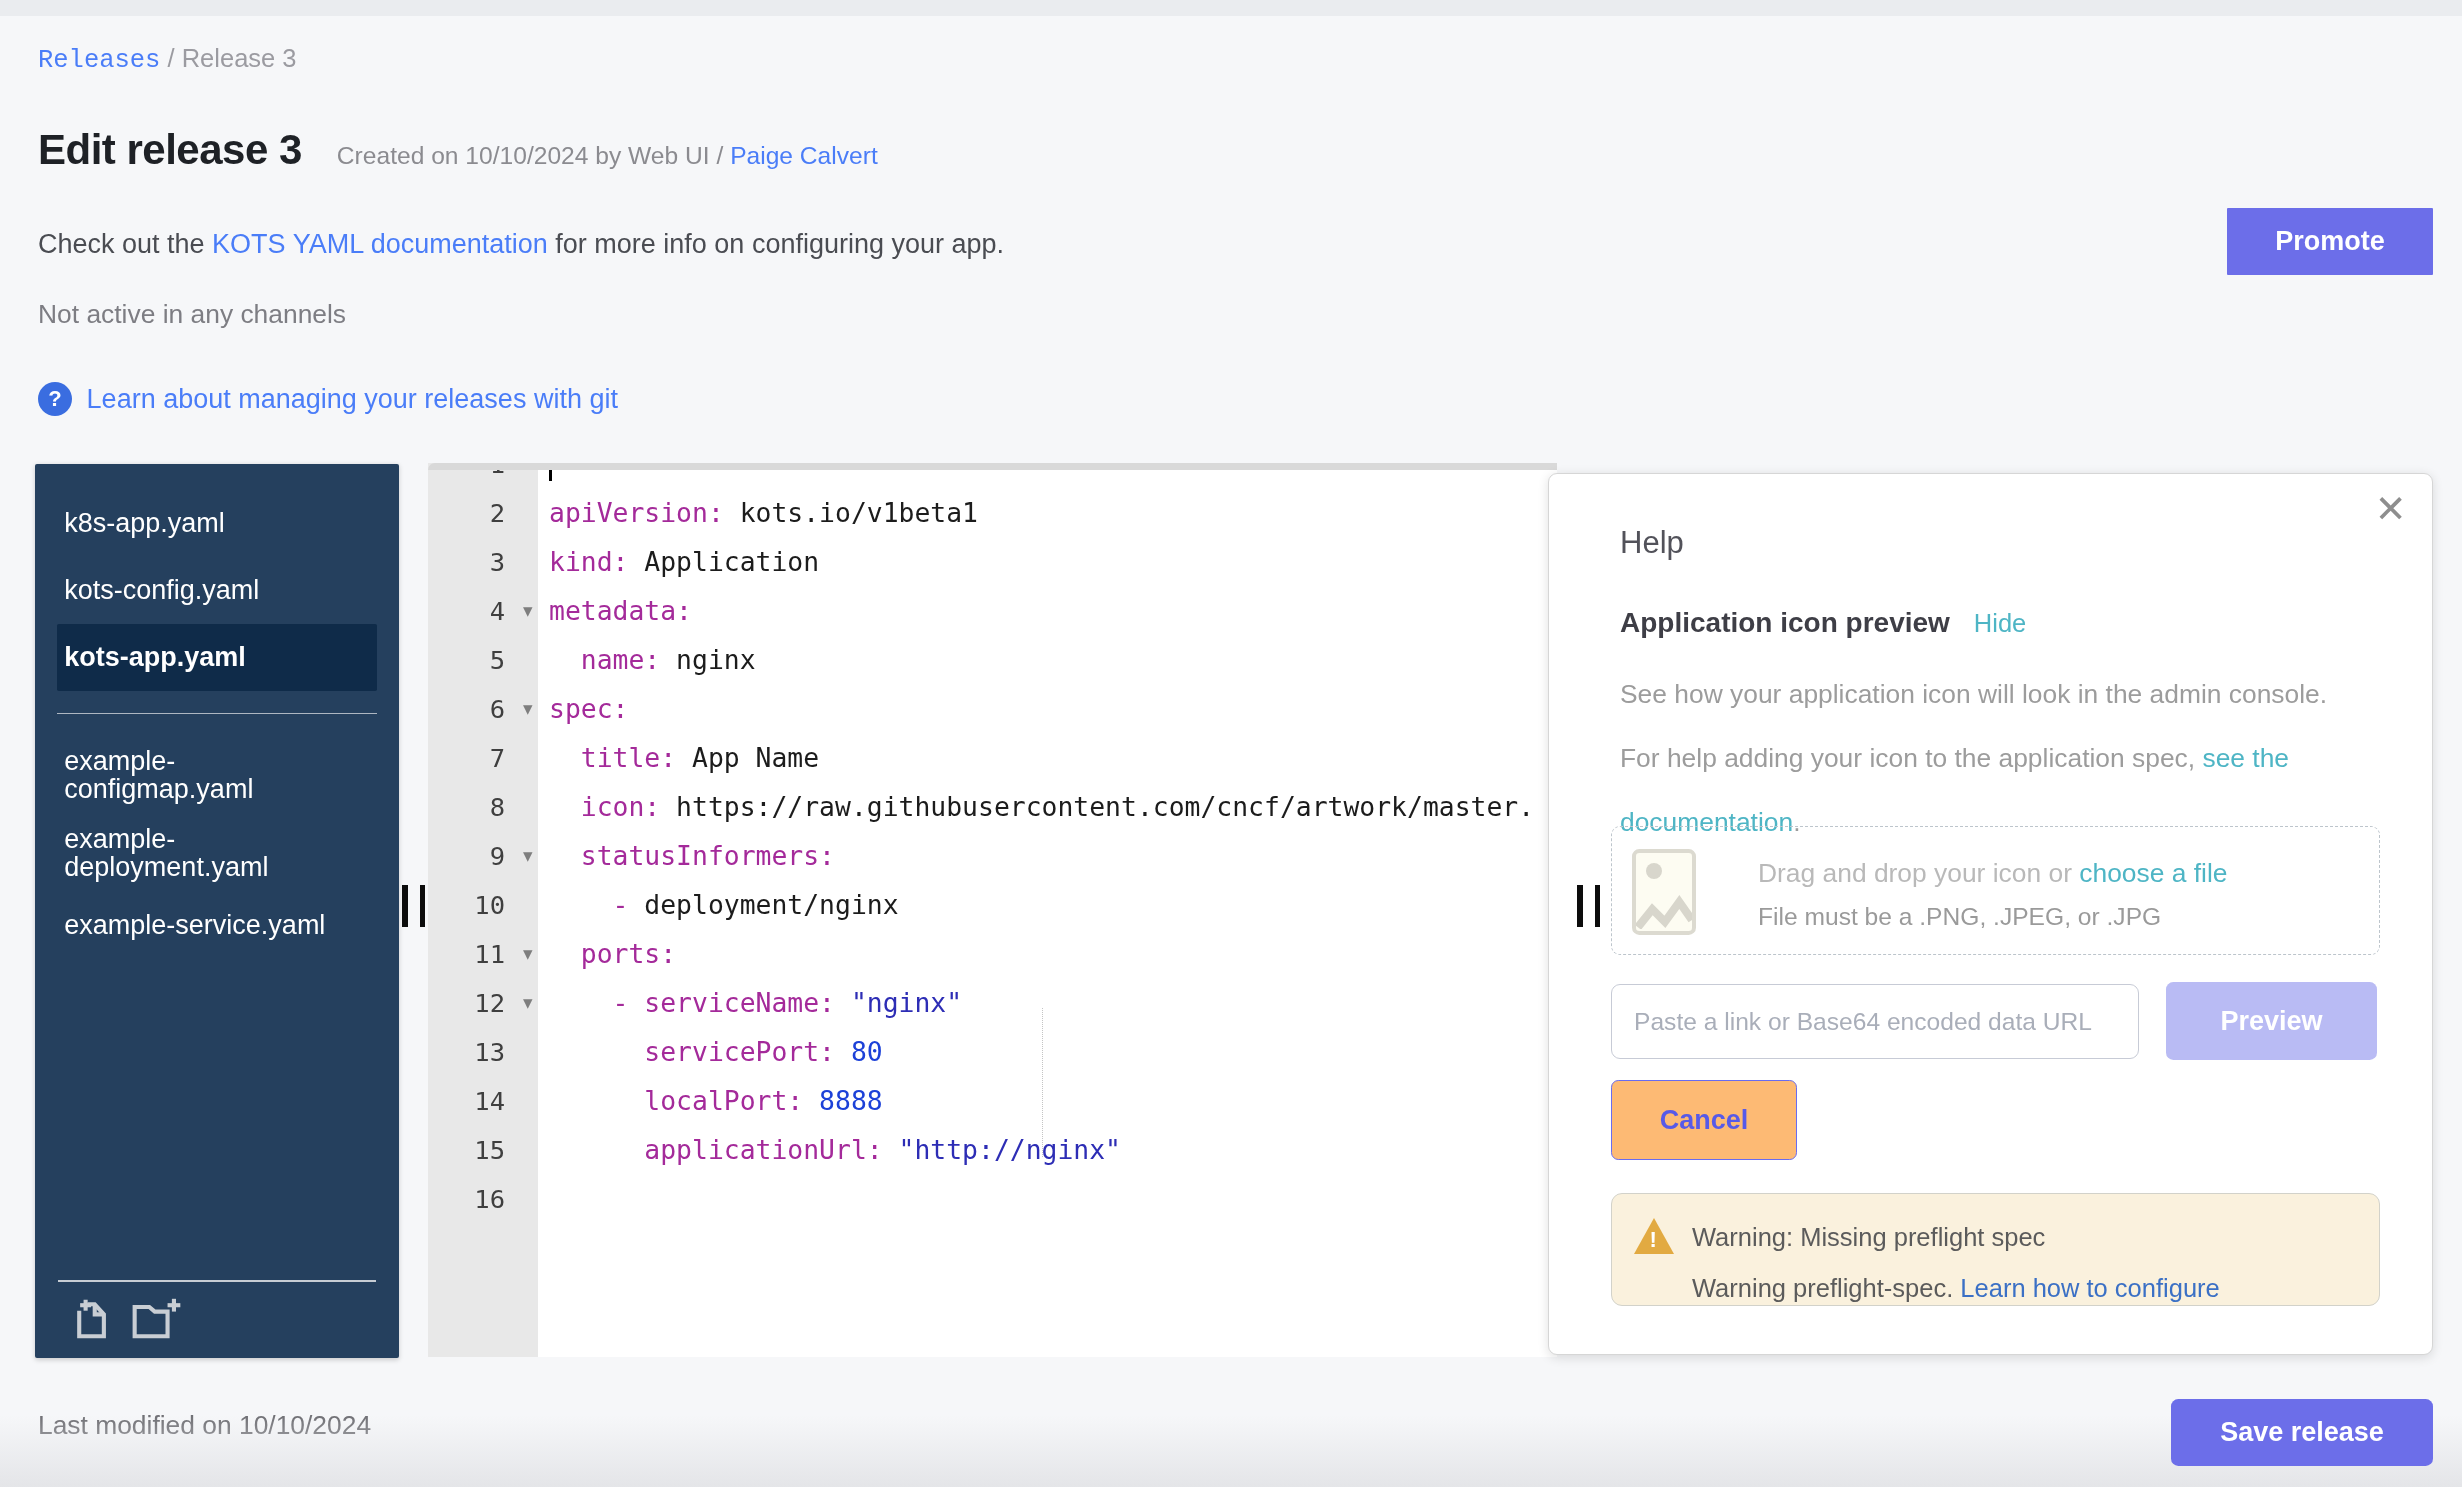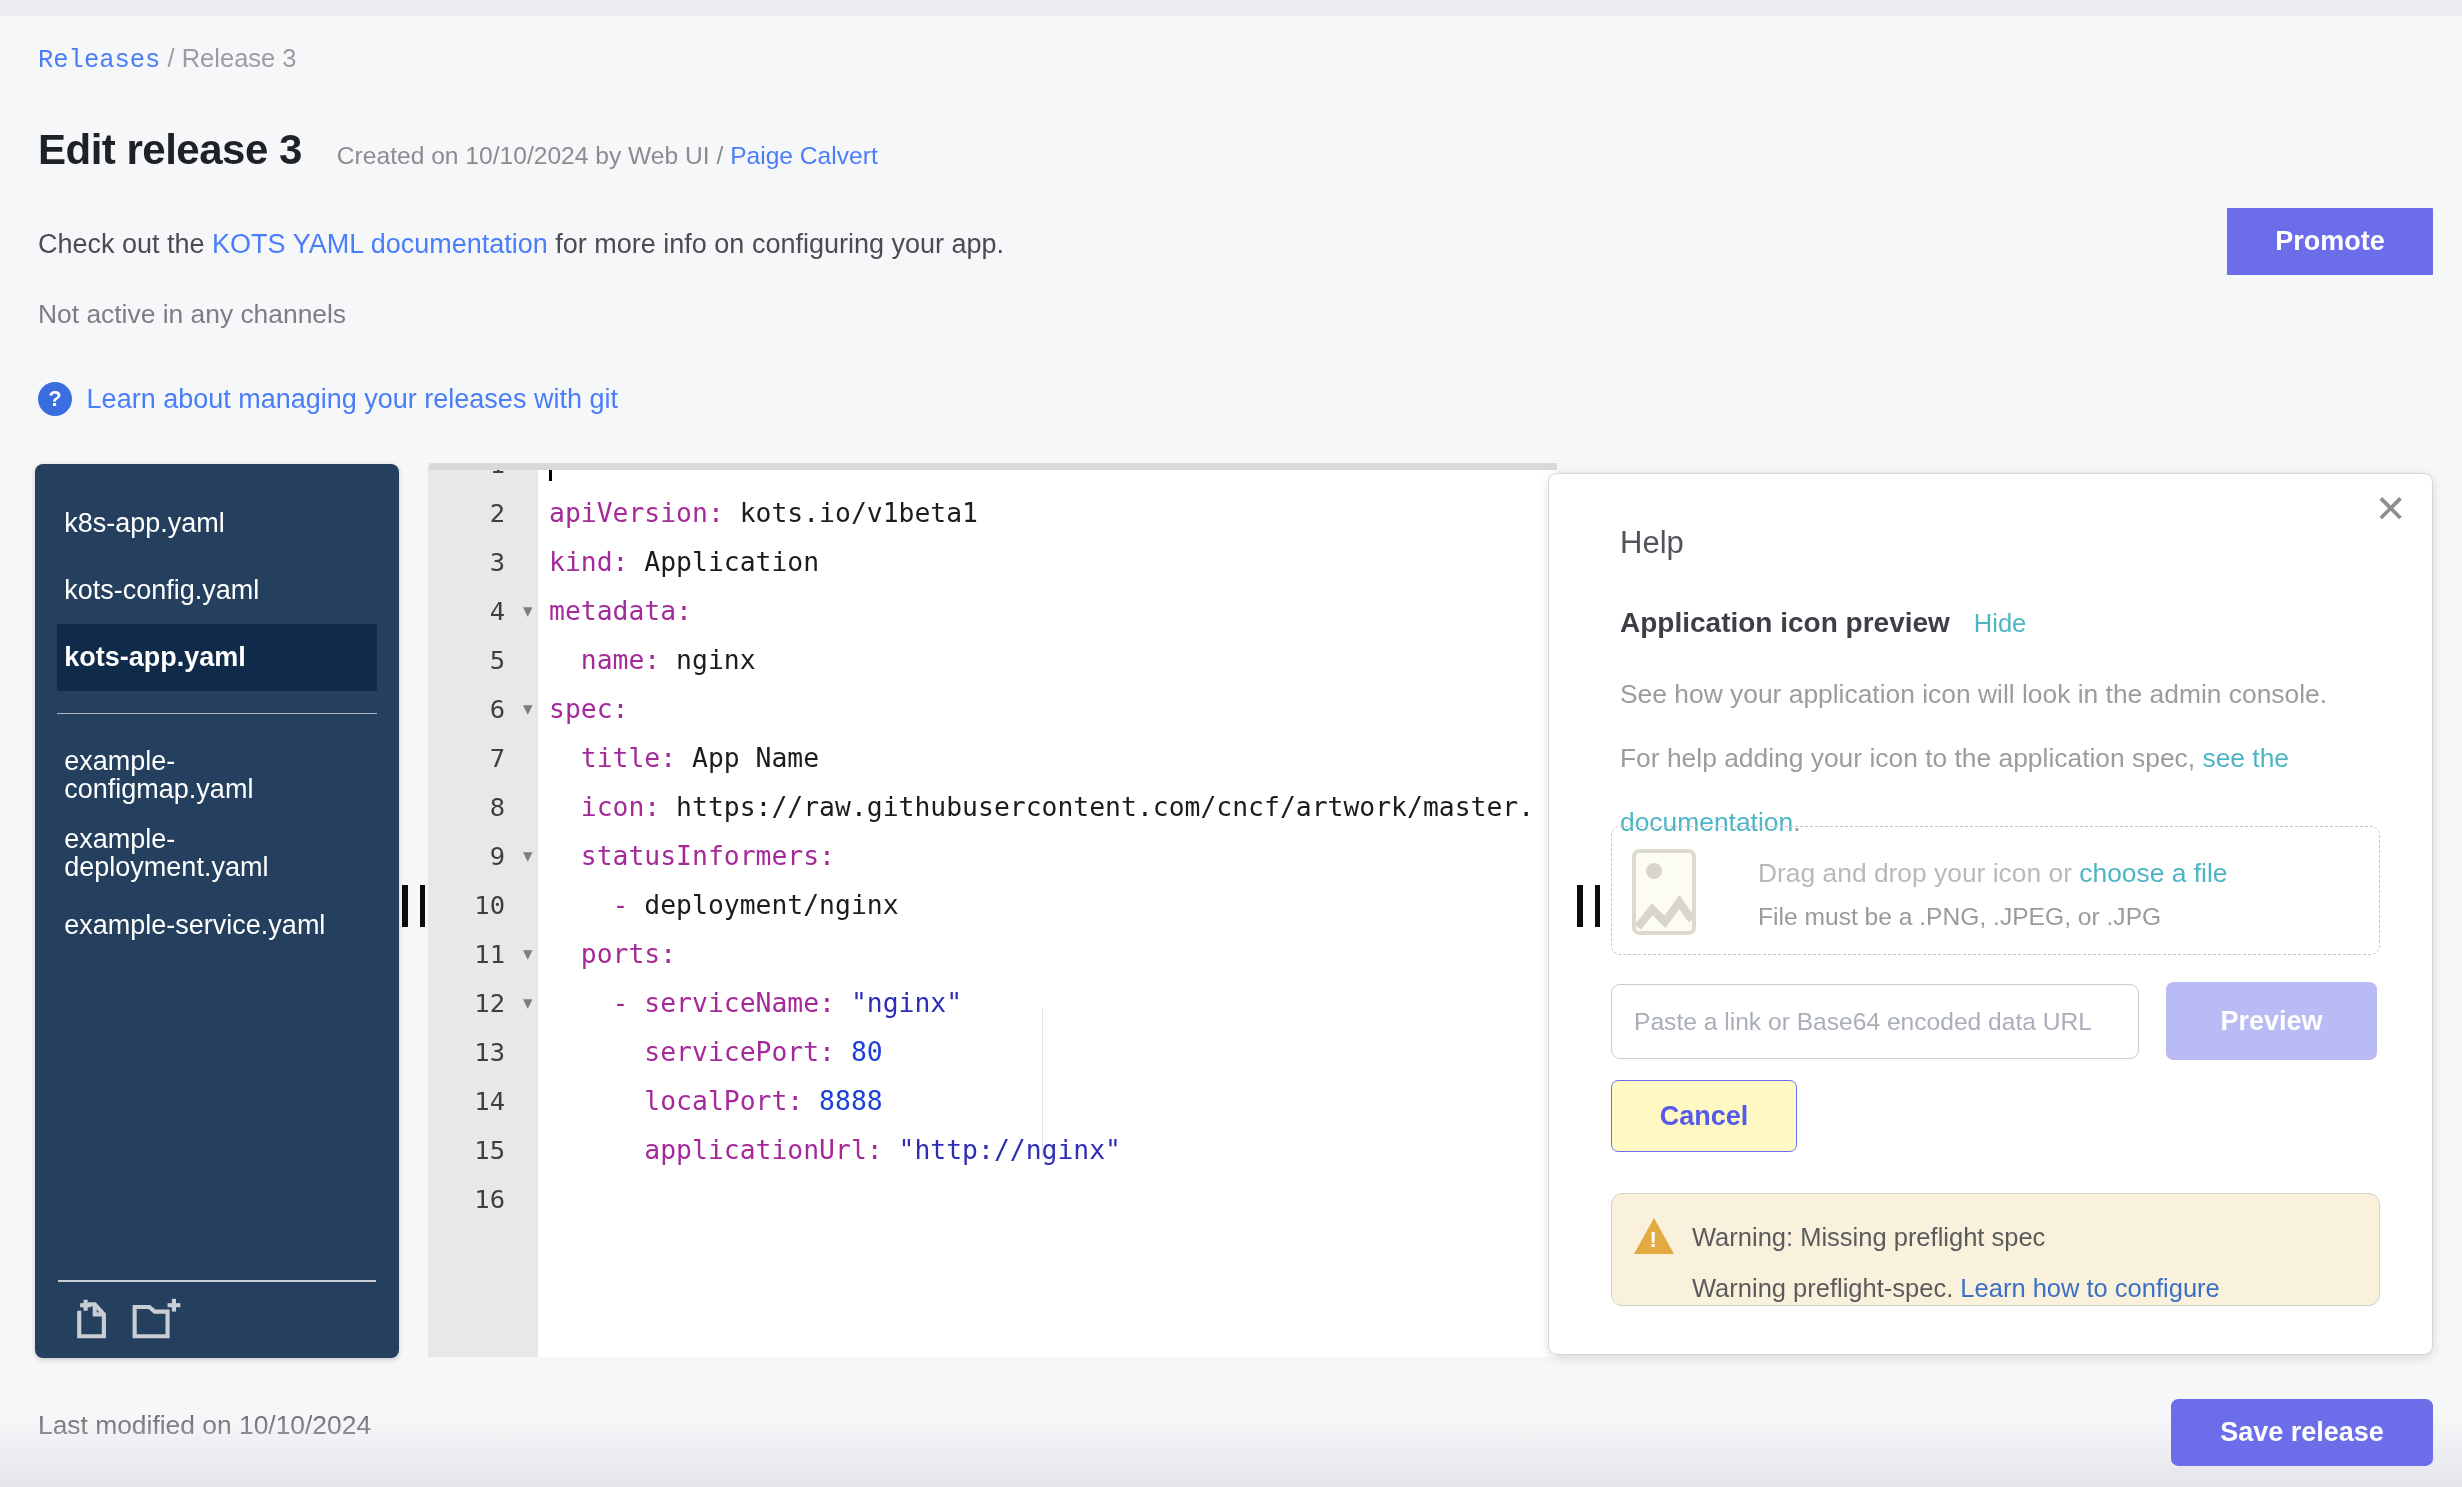--- a/index.html
+++ b/index.html
@@ -24,21 +24,21 @@
   .promote-btn { position:absolute; left:2227px; top:208px; width:206px; height:67px; background:#6c6ee9;
                  border:none; border-radius:1px; color:#fff; font-size:27px; font-weight:bold;
                  font-family:"Liberation Sans",sans-serif; cursor:pointer; }
   .git-row { position:absolute; left:38px; top:382px; display:flex; align-items:center; cursor:pointer; }
   .q-icon { width:34px; height:34px; border-radius:50%; background:#3a6de0; color:#fff; font-size:22px;
             font-weight:bold; display:flex; align-items:center; justify-content:center; }
   .git-link { margin-left:14.6px; font-size:27px; color:#4a7df8; }
 
   
   .file-sidebar { position:absolute; left:35px; top:464px; width:364px; height:894px;
-                  background:#25405e; border-radius:8px; box-shadow:0 1.8px 5.5px rgba(0,0,0,0.18); z-index:2; }
+                  background:#25405e; border-radius:2px; box-shadow:0 1.8px 5.5px rgba(0,0,0,0.18); z-index:2; }
   .file-list { padding-top:25.5px; }
   .file-item { margin:0 22px; padding:20px 0 20px 7.3px; color:#fff; font-size:27px; line-height:27px;
                cursor:pointer; border-radius:1.8px; }
   .file-item.selected { background:#0f2b49; font-weight:bold; }
   .file-item.two-line { line-height:28px; padding-top:11px; padding-bottom:11px; }
   .file-divider { margin:22px 22px; height:1.8px; background:#c7cdd4; opacity:0.85; }
   .sidebar-bottom-divider { position:absolute; left:23px; right:23px; bottom:76px; height:1.8px; background:#c7cdd4; }
   .sidebar-actions { position:absolute; left:36px; bottom:14.6px; display:flex; gap:18px; }
   .sidebar-actions svg { cursor:pointer; }
 
@@ -89,21 +89,21 @@
   .dz-line1 { position:absolute; left:146px; top:31px; font-size:26.4px; color:#b9b9b9; }
   .dz-line2 { position:absolute; left:146px; top:76px; font-size:24.6px; color:#9a9a9a; }
 
   .url-input { position:absolute; left:62px; top:510px; width:528px; height:75px; border:1.8px solid #c7cbd6;
                border-radius:9px; padding:0 22px; font-size:24.6px; color:#3c3c42;
                font-family:"Liberation Sans",sans-serif; background:#fff; outline:none; }
   .url-input::placeholder { color:#a9aeb9; }
   .preview-btn { position:absolute; left:617px; top:508px; width:211px; height:78px; background:#b9bbf4;
                  border:none; border-radius:7.3px; color:#fff; font-size:27px; font-weight:bold;
                  font-family:"Liberation Sans",sans-serif; cursor:default; }
-  .cancel-btn { position:absolute; left:62px; top:606px; width:186px; height:72px; background:#fef9c3;
+  .cancel-btn { position:absolute; left:62px; top:606px; width:186px; height:80px; background:#fdba74;
                 border:1.8px solid #696cf0; border-radius:7.3px; color:#575ae8; font-size:27px; font-weight:bold;
                 font-family:"Liberation Sans",sans-serif; cursor:pointer; }
 
   .warning-box { position:absolute; left:62px; top:719px; width:769px; height:113px; background:#faf1dd;
                  border:1.8px solid #d2d2ca; border-radius:11px; overflow:hidden; }
   .warn-icon { position:absolute; left:22px; top:24px; width:0; height:0;
                border-left:20px solid transparent; border-right:20px solid transparent;
                border-bottom:36px solid #e2aa41; }
   .warn-icon .bang { position:absolute; left:-4.6px; top:9px; color:#fff; font-size:22px; font-weight:bold; }
   .warn-title { position:absolute; left:80px; top:29px; font-size:25.5px; color:#5b5b5b; }

